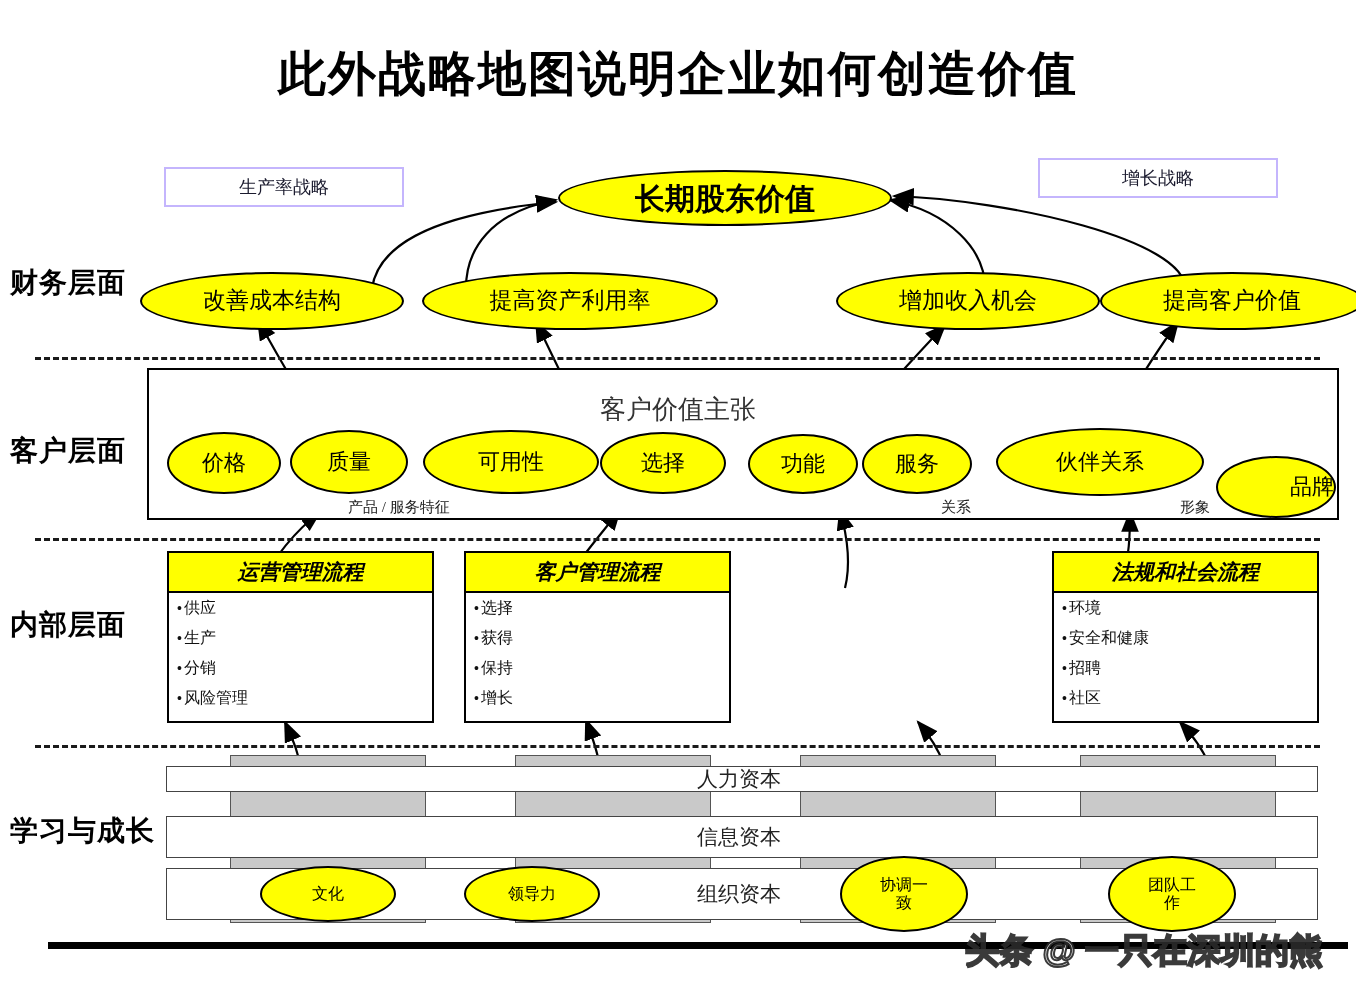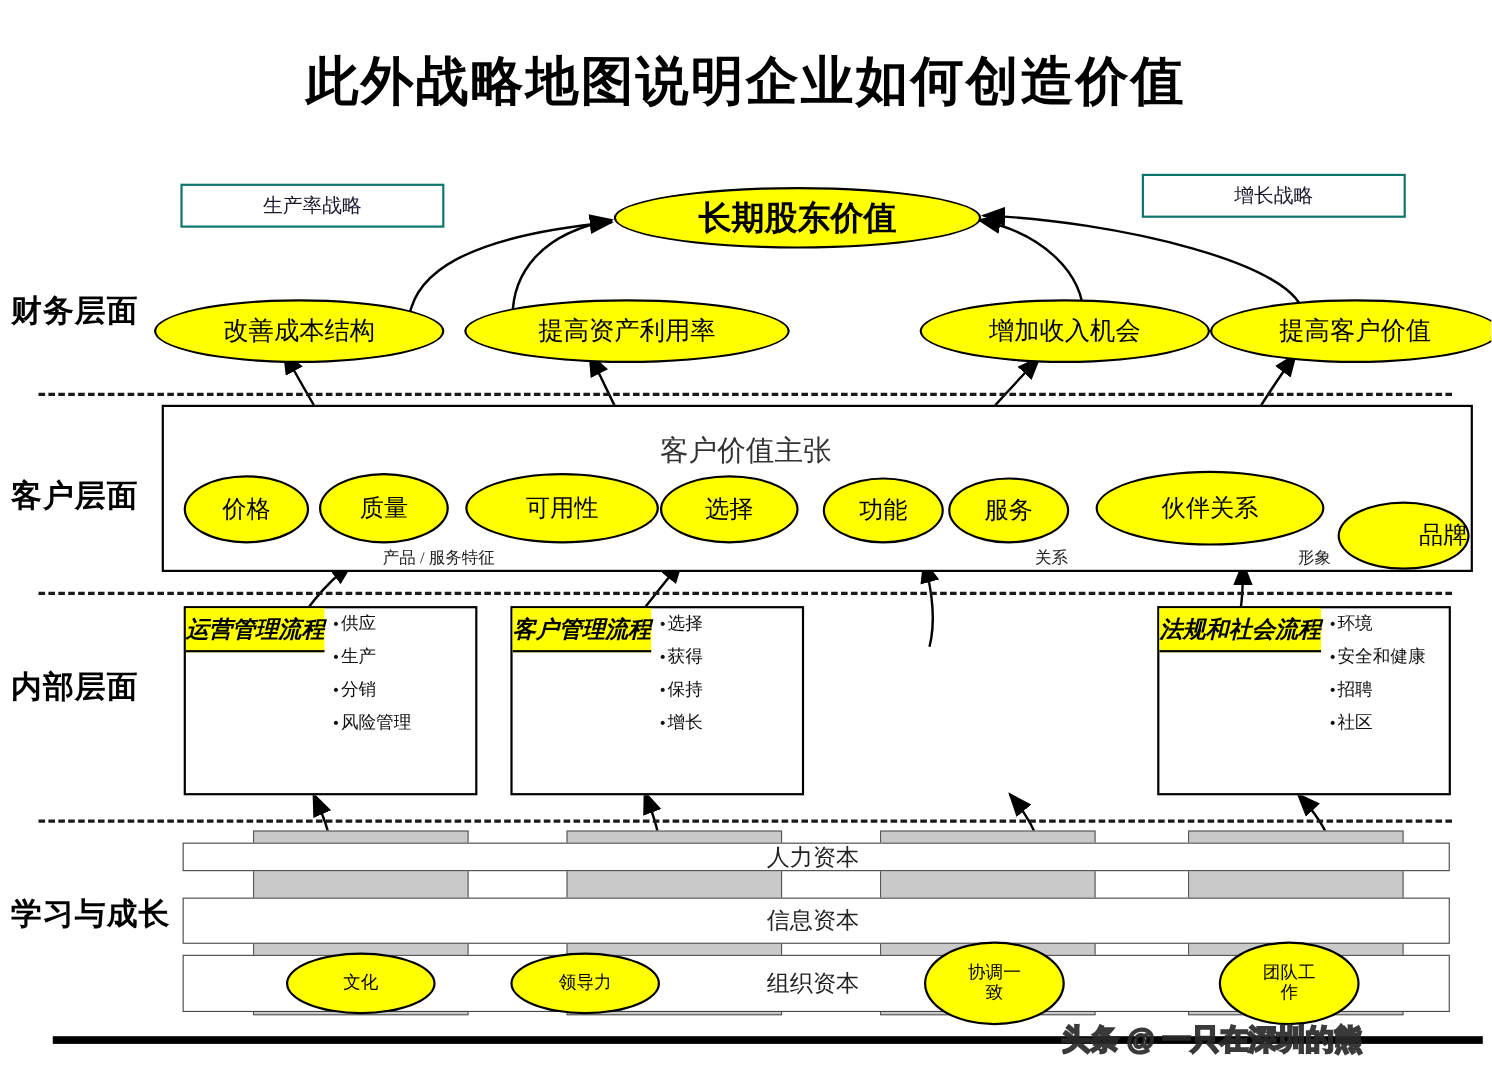--- a/index.html
+++ b/index.html
@@ -37,21 +37,21 @@
     font-family: "Liberation Serif", "DejaVu Serif", serif;
     font-weight: bold;
     font-size: 28px;
     color: #000;
     white-space: nowrap;
     letter-spacing: 1px;
   }
 
   
   .strategy-box {
-    border: 2px solid #0f766e;
+    border: 2px solid #c4b5fd;
     background: #ffffff;
     display: flex;
     align-items: center;
     justify-content: center;
     font-family: "Liberation Serif", "DejaVu Serif", serif;
     font-size: 18px;
     color: #1a1a2e;
     box-sizing: border-box;
   }
 
@@ -101,21 +101,21 @@
     color: #222;
     white-space: nowrap;
   }
 
   
   .process-box {
     border: 2px solid #000;
     background: #ffffff;
     box-sizing: border-box;
     display: flex;
-    flex-direction: row;
+    flex-direction: column;
   }
   .process-head {
     background: #ffff00;
     border-bottom: 2px solid #000;
     height: 38px;
     display: flex;
     align-items: center;
     justify-content: center;
     font-family: "Liberation Serif", "DejaVu Serif", serif;
     font-style: italic;
@@ -169,21 +169,21 @@
     height: 0;
   }
   #bottom-rule {
     background: #000;
     height: 7px;
   }
 
   
   #watermark {
     font-family: "Liberation Sans", "DejaVu Sans", sans-serif;
-    font-size: 26px;
+    font-size: 34px;
     font-weight: bold;
     color: #ffffff;
     -webkit-text-stroke: 2px #2a2a2a;
     text-shadow: 0 0 1px #333;
     white-space: nowrap;
     opacity: 0.92;
   }
 
   
   #connectors {

